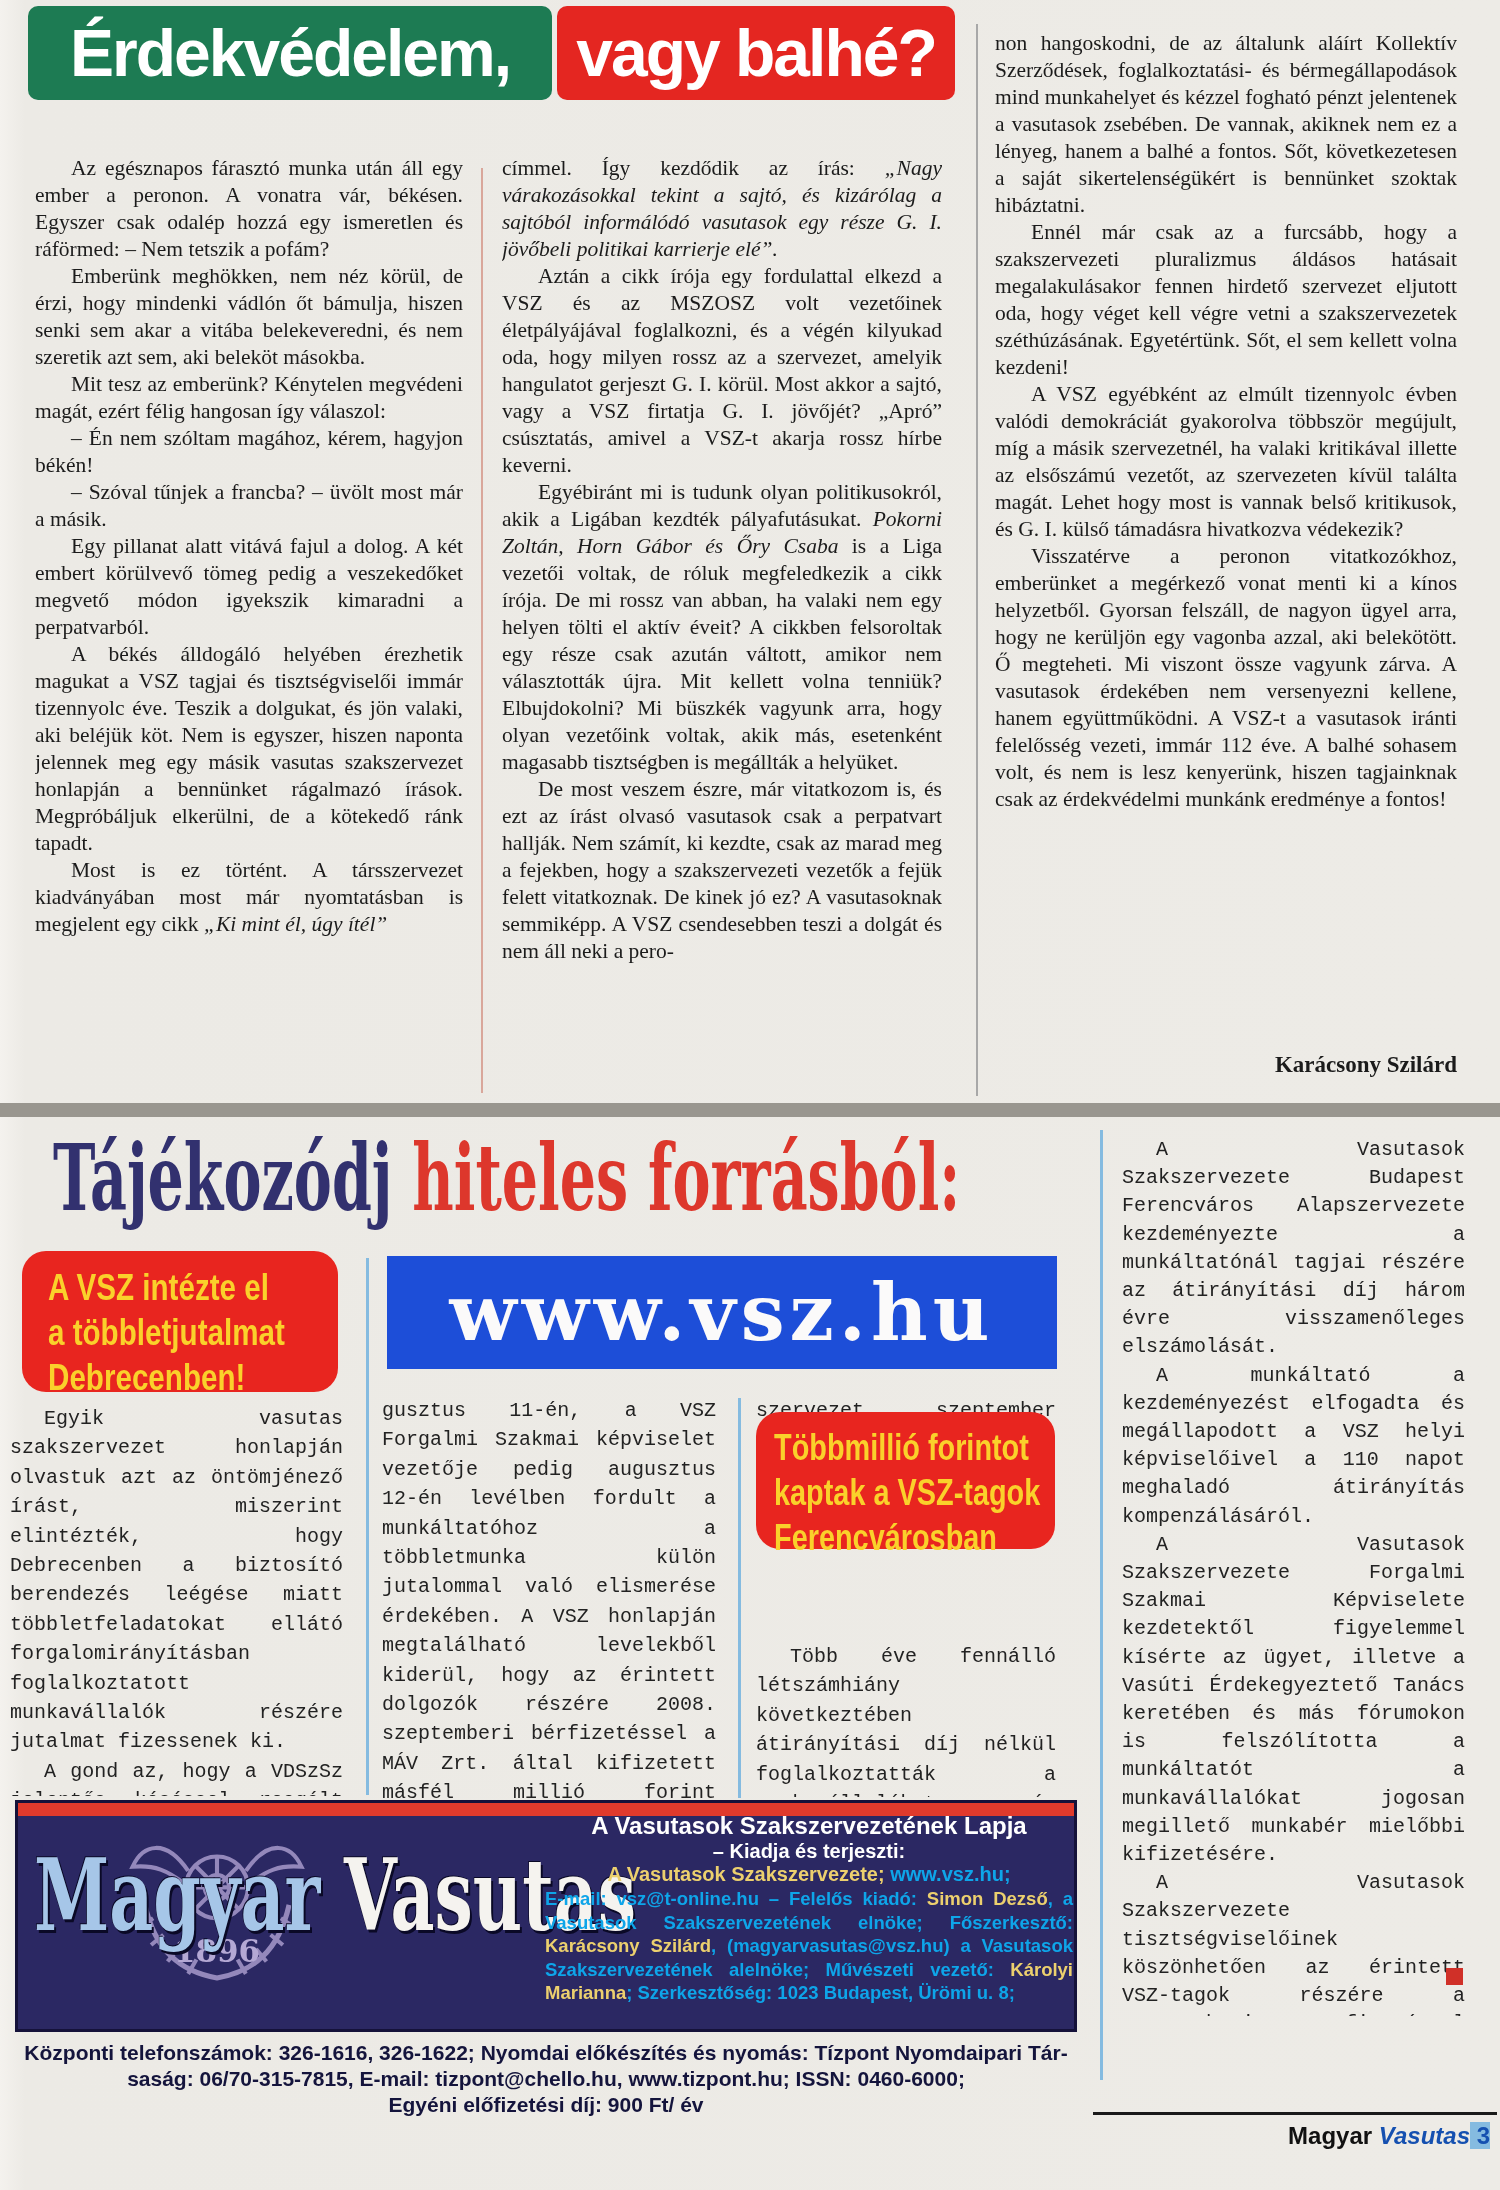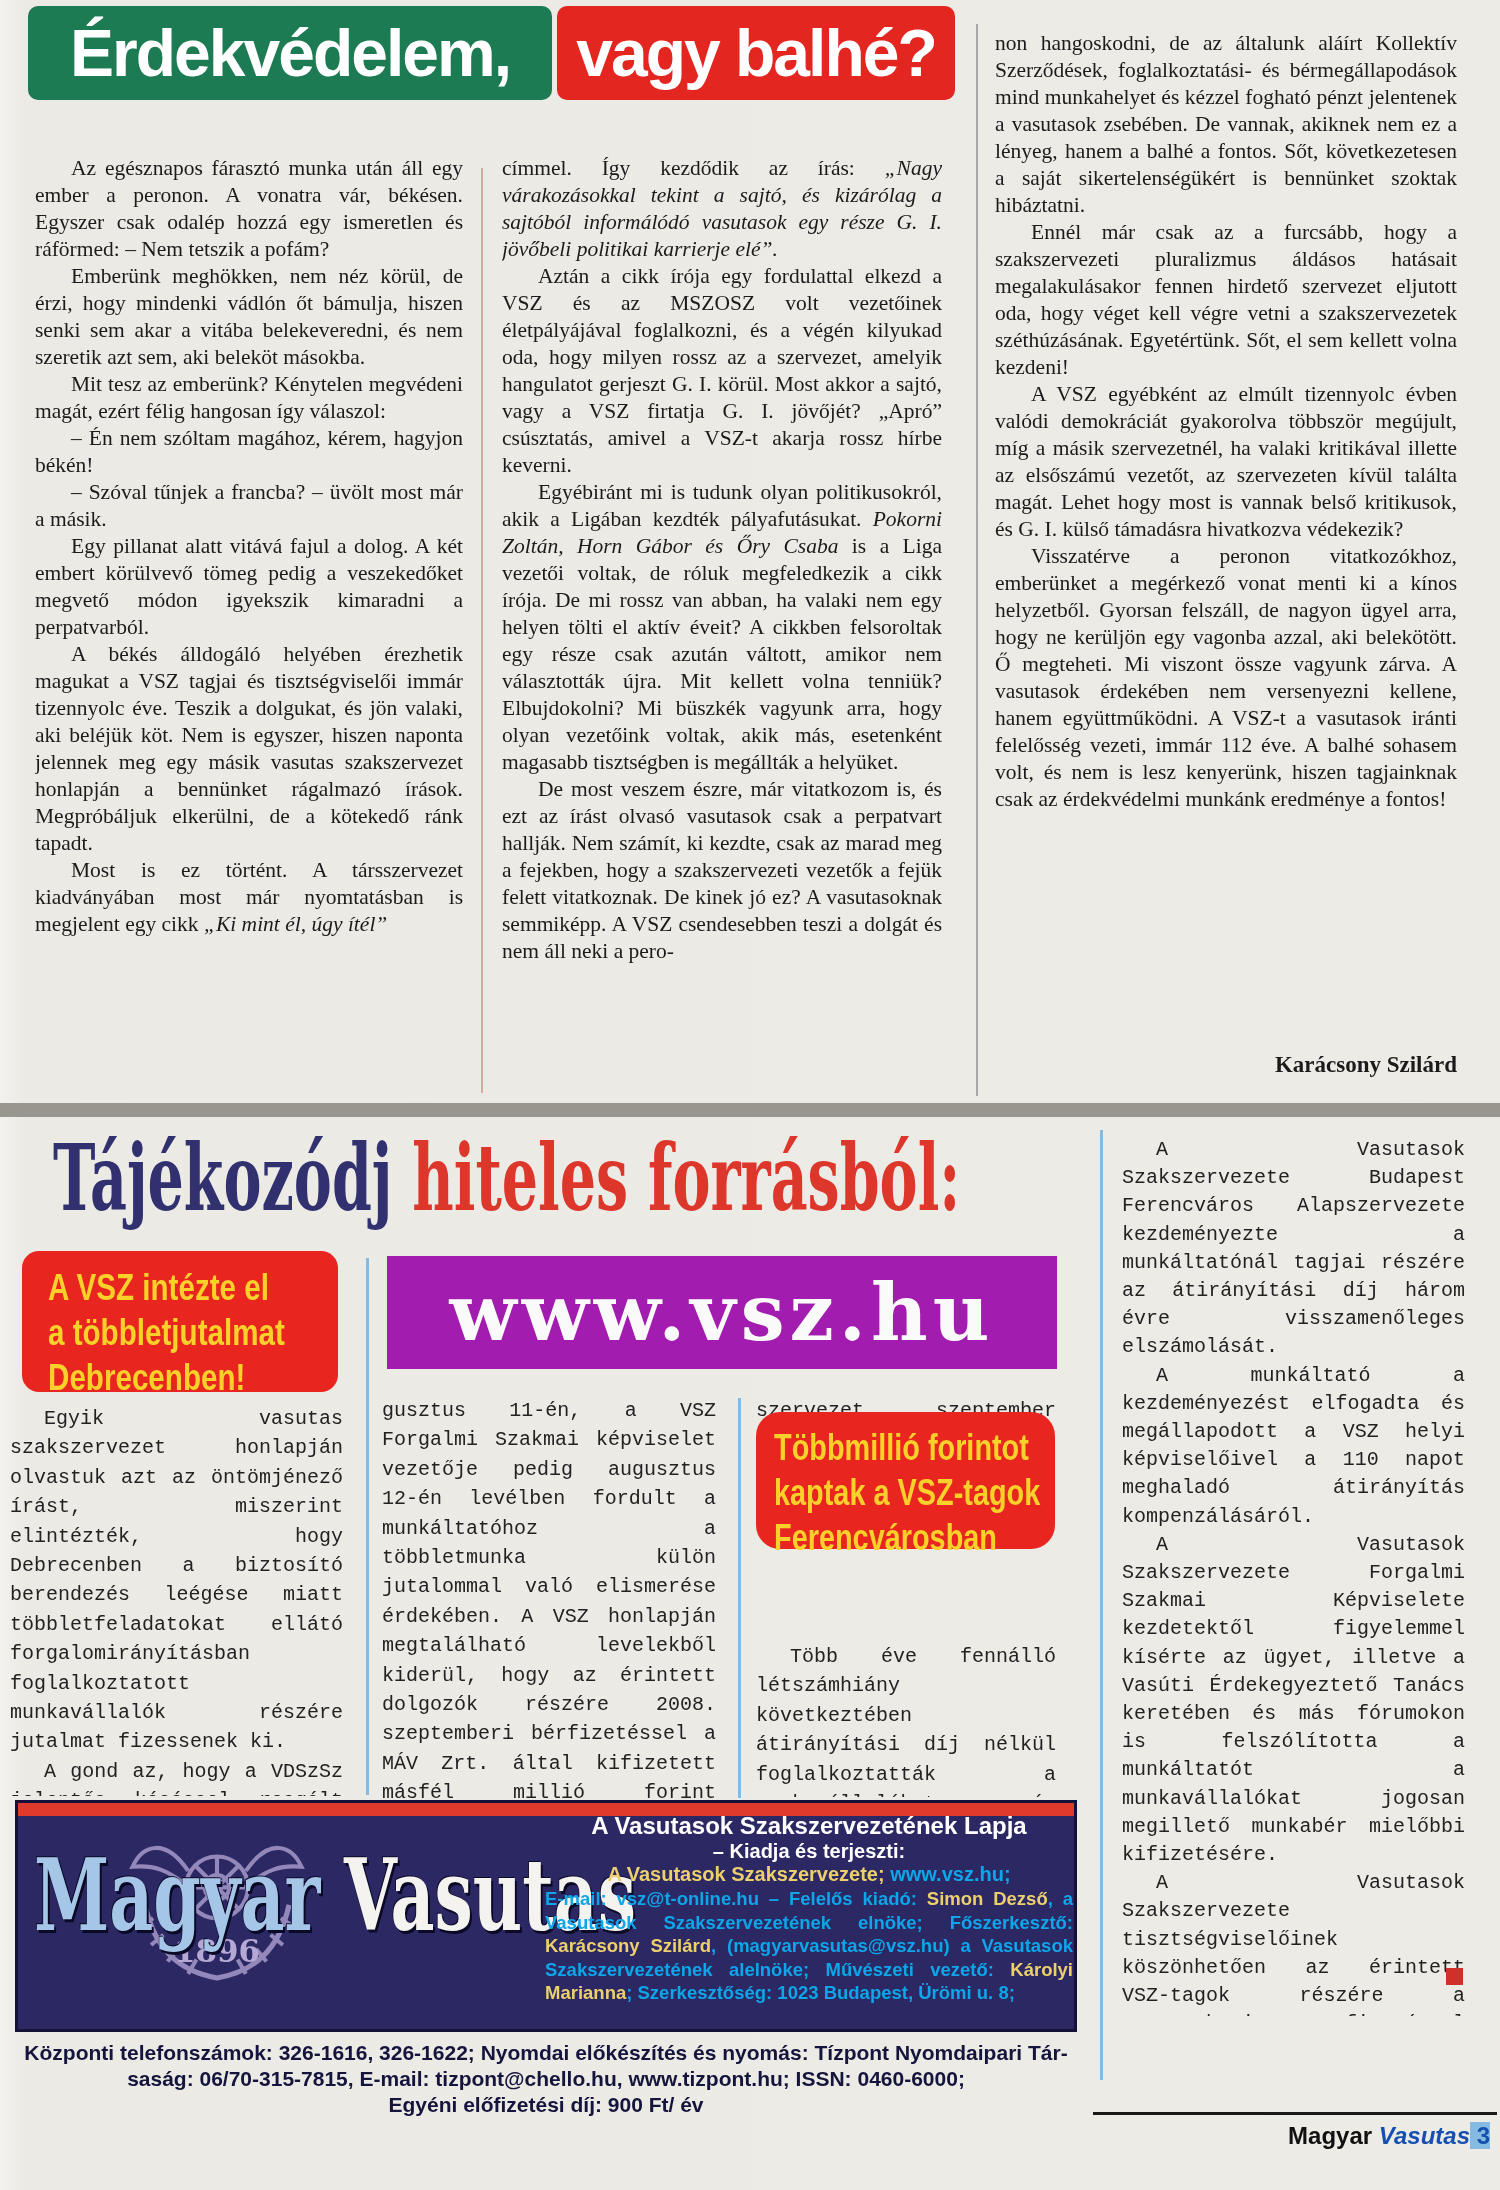--- a/index.html
+++ b/index.html
@@ -30,21 +30,21 @@
   
   .sec2-head{left:53px;top:1128px;width:1010px;height:100px;overflow:visible;}
   .sec2-head .scale{display:inline-block;white-space:nowrap;transform:scaleX(0.62);transform-origin:left center;
     font-family:"DejaVu Serif",serif;font-weight:bold;font-size:92px;line-height:100px;}
   .c-navy{color:#32316f;}
   .c-red{color:#dd372c;}
   .redbox{background:#e8251f;border-radius:24px;color:#fad12b;
     font-family:"Liberation Sans","DejaVu Sans",sans-serif;font-weight:bold;}
   .redbox .scale{display:inline-block;transform:scaleX(0.8);transform-origin:left center;
     font-size:37px;line-height:45px;white-space:nowrap;}
-  .urlbox{left:387px;top:1256px;width:670px;height:113px;background:#a21caf;
+  .urlbox{left:387px;top:1256px;width:670px;height:113px;background:#1d4ed8;
     display:flex;align-items:center;justify-content:center;}
   .urlbox .t{font-family:"DejaVu Serif",serif;font-weight:bold;color:#fbfafa;font-size:78px;letter-spacing:5px;}
   .sans{font-family:Liberation Mono, monospace;font-size:20px;line-height:29.4px;color:#222;overflow:hidden;}
   .sans p{margin:0;text-align:justify;text-indent:34px;}
   
   .footbox{left:15px;top:1800px;width:1062px;height:232px;background:#2b2863;
     border:3px solid #15123a;box-sizing:border-box;}
   .footbox .redstrip{position:absolute;left:0;top:0;width:100%;height:13px;background:#e03a2c;}
   .logo{position:absolute;left:16px;top:42px;white-space:nowrap;
     font-family:"DejaVu Serif",serif;font-weight:bold;font-size:100px;line-height:100px;
@@ -109,21 +109,21 @@
 <div class="abs vline pink" style="left:481px;top:168px;height:925px;"></div>
 <div class="abs vline gray" style="left:976px;top:24px;height:1072px;"></div>
 <div class="abs graybar"></div>
 
 <div class="abs sec2-head">
   <span class="scale">
     <span class="c-navy">Tájékozódj </span><span class="c-red">hiteles forrásból:</span>
   </span>
 </div>
 
-<div class="abs redbox" style="left:22px;top:1251px;width:316px;height:141px;padding:14px 0 0 26px;box-sizing:border-box;border-radius:17px;">
+<div class="abs redbox" style="left:22px;top:1251px;width:316px;height:141px;padding:14px 0 0 26px;box-sizing:border-box;">
   <span class="scale">A VSZ intézte el<br>a többletjutalmat<br>Debrecenben!</span>
 </div>
 
 <div class="abs urlbox">
   <span class="t">www.vsz.hu</span>
 </div>
 
 <div class="abs sans" style="left:10px;top:1404px;width:333px;height:392px;">
     <p>Egyik vasutas szakszervezet honlapján olvastuk azt az öntömjénező írást, miszerint elintézték, hogy Debrecenben a biztosító berendezés leégése miatt többletfeladatokat ellátó forgalomirányításban foglalkoztatott munkavállalók részére jutalmat fizessenek ki.</p>
     <p>A gond az, hogy a VDSzSz jelentős késéssel reagált az említett problémára, hiszen a Vasutasok Szakszervezete Debreceni Területi Képviseletének vezetője már au-</p>

